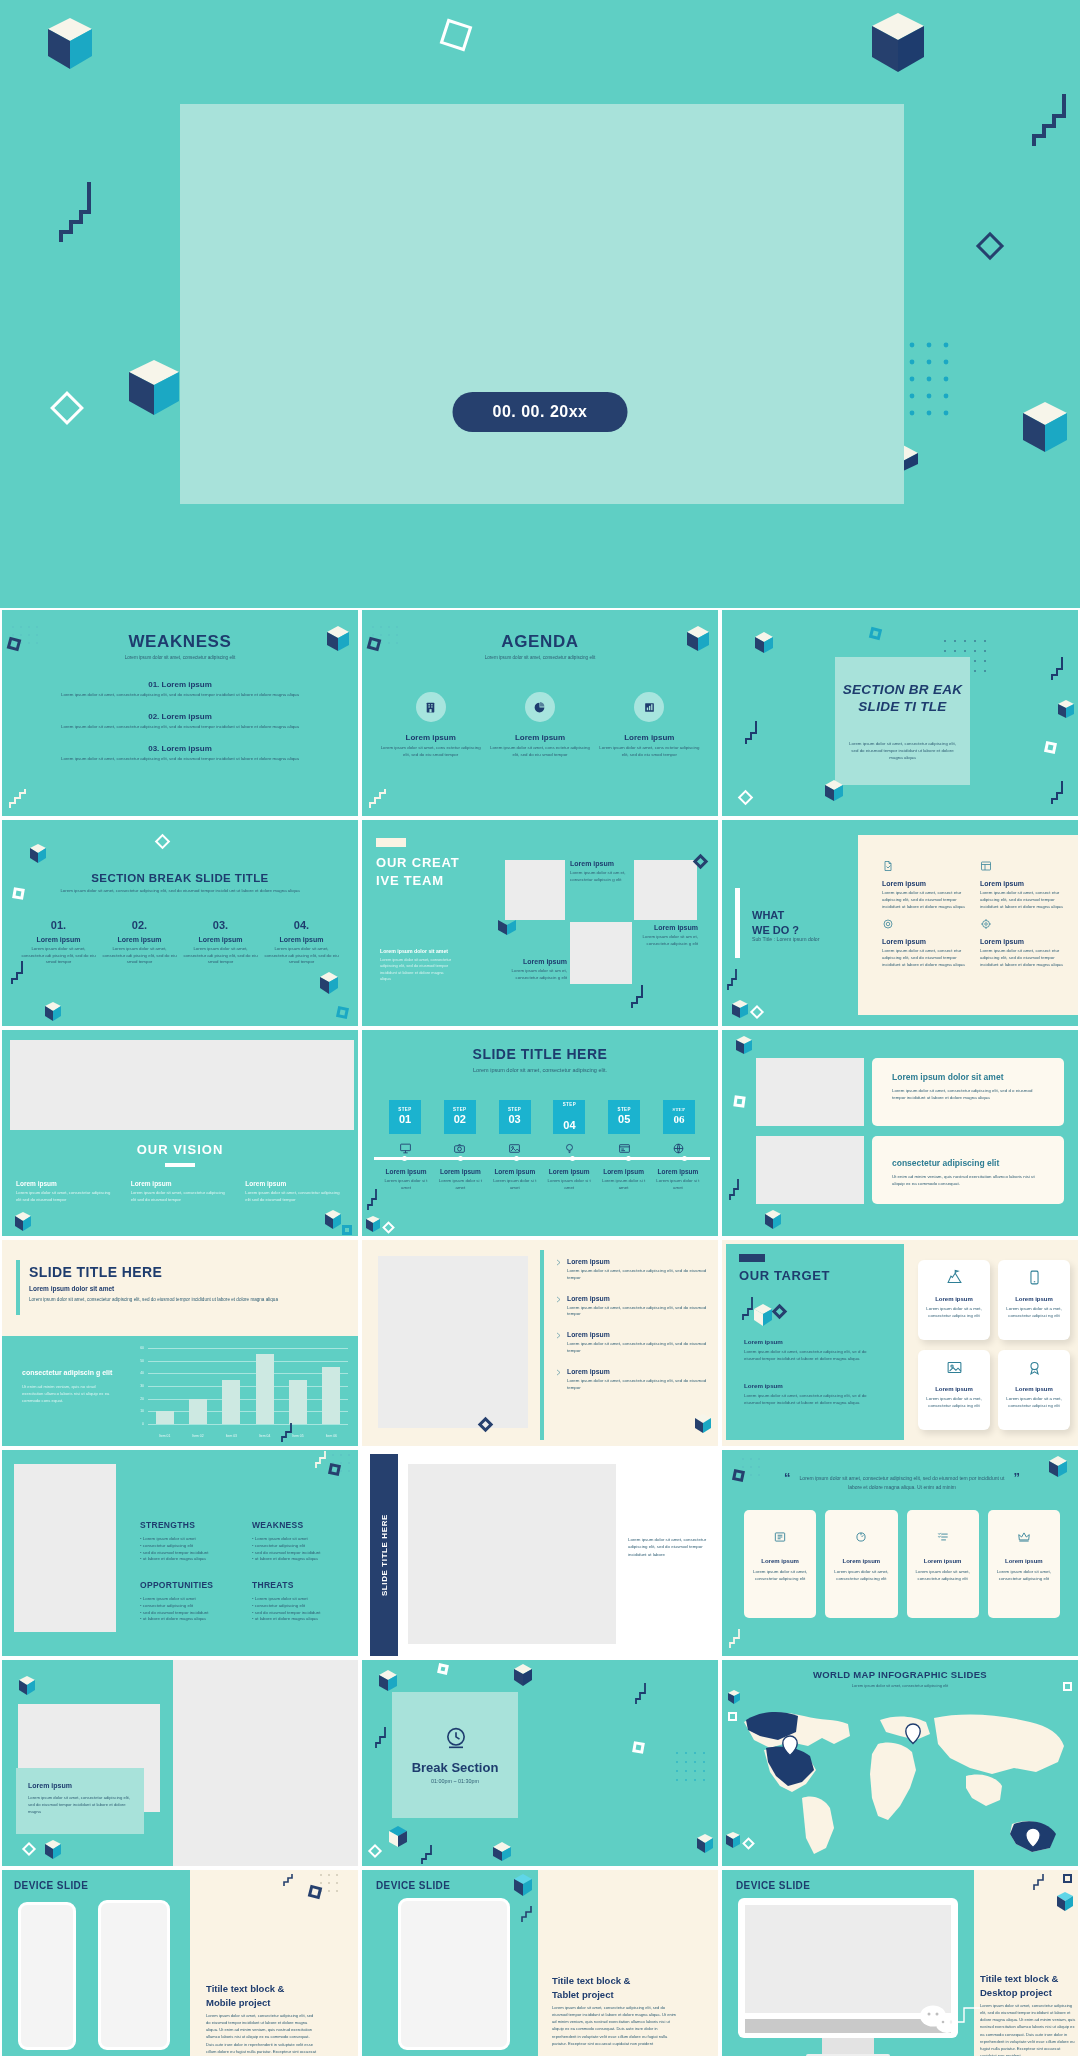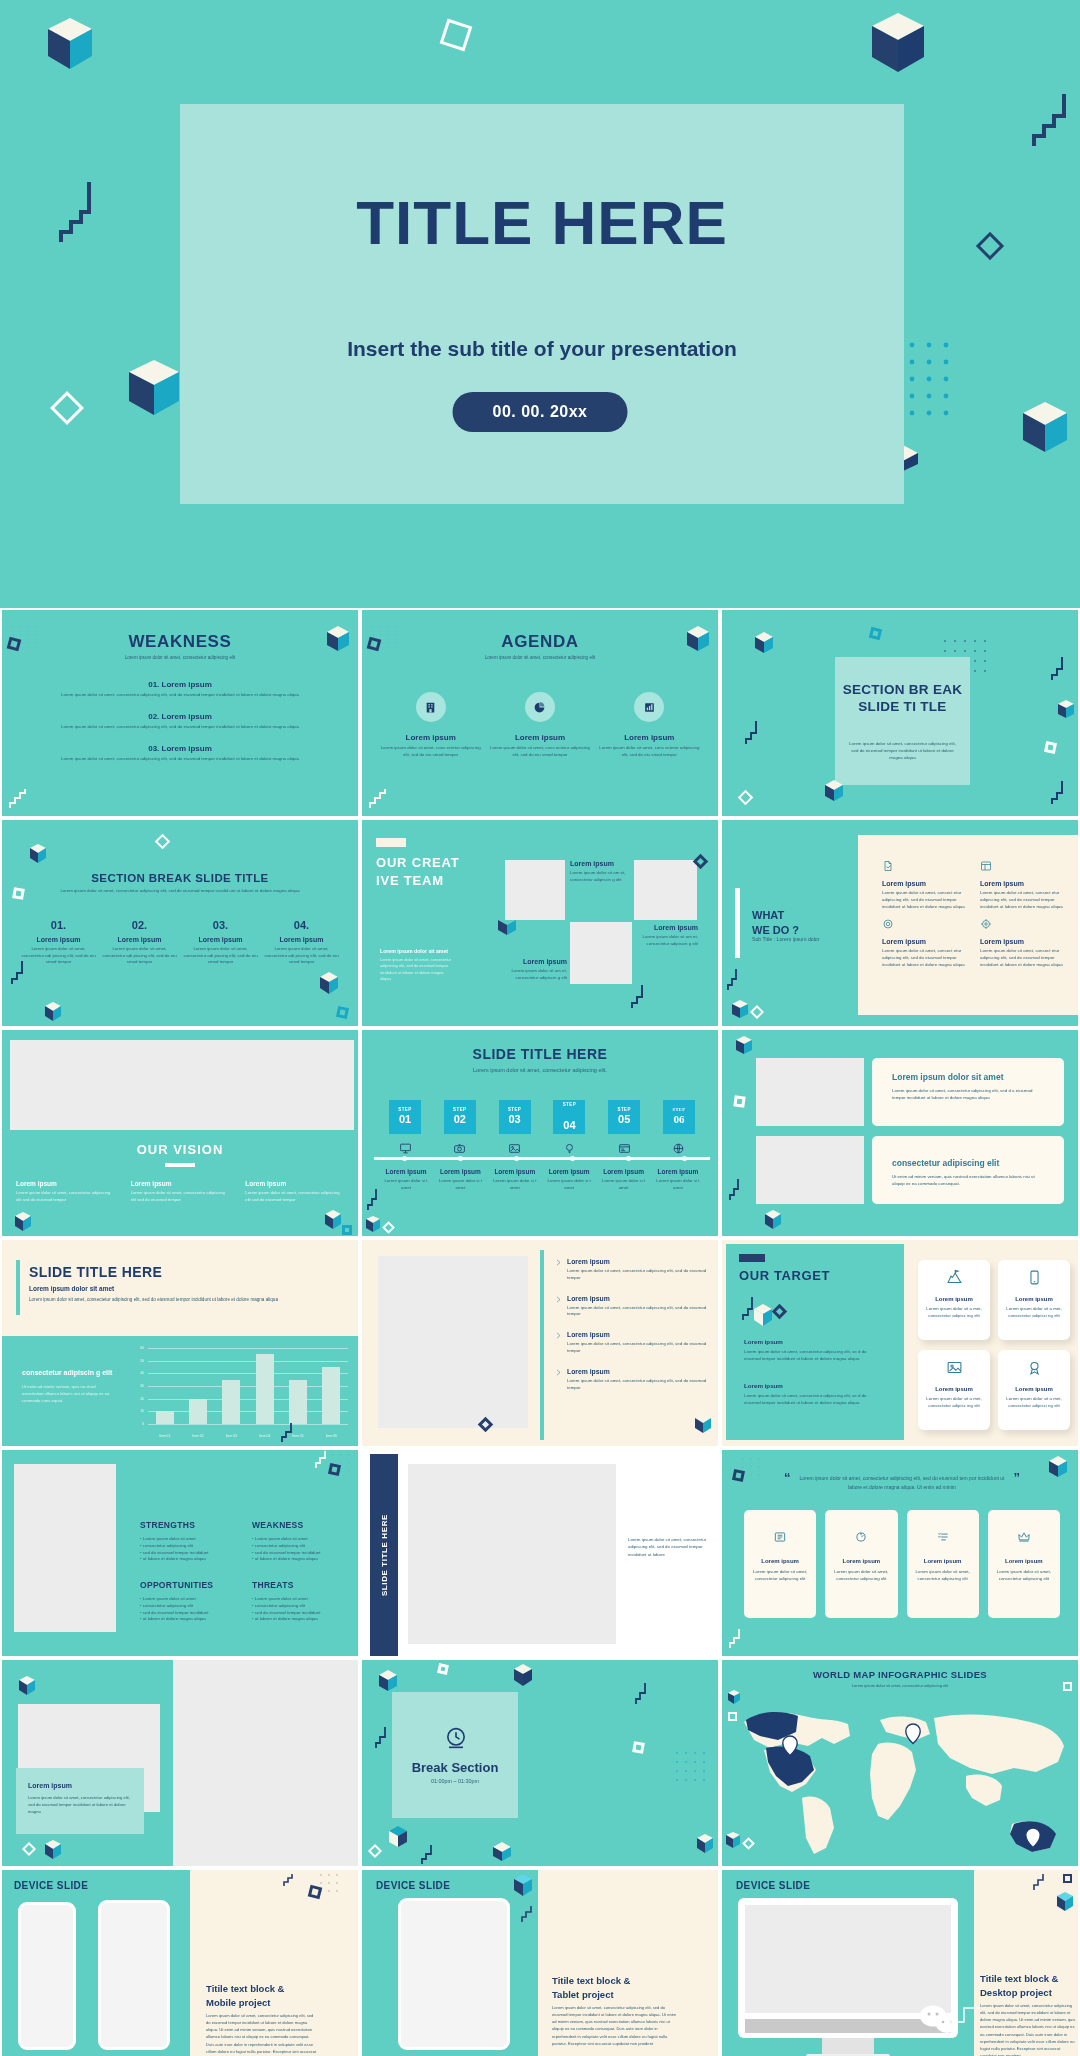--- a/index.html
+++ b/index.html
@@ -165,23 +165,21 @@
           <circle cx="56" cy="56" r="2.4"></circle>
         <circle cx="5" cy="73" r="2.4"></circle>
           <circle cx="22" cy="73" r="2.4"></circle>
           <circle cx="39" cy="73" r="2.4"></circle>
           <circle cx="56" cy="73" r="2.4"></circle>
       </g>
     </svg>
 
     <div class="hero-card"></div>
     <div class="hero-title st">
-      <span class="l2">TITLE HERE</span>
     </div>
-    <div class="hero-sub">Insert the sub title of your presentation</div>
     <div class="hero-date">00. 00. 20xx</div>
   </div>
 
   <div class="grid">
 
     <div class="row">
 
       <div class="slide s3 h210 bgteal">
         <svg class="wm" style="left:8px;top:14px;" width="34" height="30">
           <g fill="#5ac0c2" opacity=".6">
@@ -317,21 +315,21 @@
               <circle cx="33" cy="23" r="1"></circle>
               <circle cx="43" cy="23" r="1"></circle>
             <circle cx="3" cy="33" r="1"></circle>
               <circle cx="13" cy="33" r="1"></circle>
               <circle cx="23" cy="33" r="1"></circle>
               <circle cx="33" cy="33" r="1"></circle>
               <circle cx="43" cy="33" r="1"></circle>
           </g>
         </svg>
         <div style="position:absolute;left:113px;top:47px;width:135px;height:128px;background:#a8e2da;"></div>
-        <div class="st" style="position:absolute;left:113px;top:72px;width:135px;text-align:center;font-size:13.5px;line-height:1.25;letter-spacing:.3px;">SECTION BR EAK SLIDE TI TLE</div>
+        <div class="st" style="position:absolute;left:113px;top:72px;width:135px;text-align:center;font-size:13.5px;line-height:1.25;letter-spacing:.3px;font-style:italic;">SECTION BR EAK SLIDE TI TLE</div>
         <div class="lorem" style="position:absolute;left:127px;top:130px;width:107px;text-align:center;font-size:4.4px;line-height:1.6;">Lorem ipsum dolor sit amet, consectetur adipiscing elit, sed do eiusmod tempor incididunt ut labore et dolore magna aliqua</div>
         <svg class="wm" style="left:22px;top:110px;" width="16" height="26">
           <polyline points="2,24 2,19 7,19 7,13 12,13 12,6 12,1" fill="none" stroke="#1e3c6e" stroke-width="2"></polyline>
         </svg>
         <svg class="wm" style="right:12px;top:46px;" width="16" height="26">
           <polyline points="2,24 2,19 7,19 7,13 12,13 12,6 12,1" fill="none" stroke="#1e3c6e" stroke-width="2"></polyline>
         </svg>
         <svg class="wm" style="right:12px;bottom:10px;" width="16" height="26">
           <polyline points="2,24 2,19 7,19 7,13 12,13 12,6 12,1" fill="none" stroke="#1e3c6e" stroke-width="2"></polyline>
         </svg>

